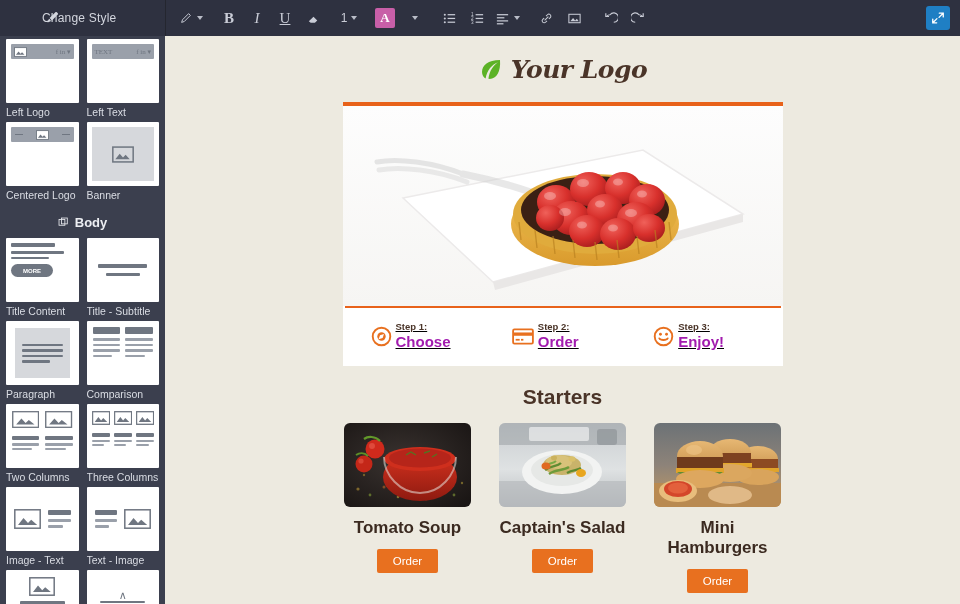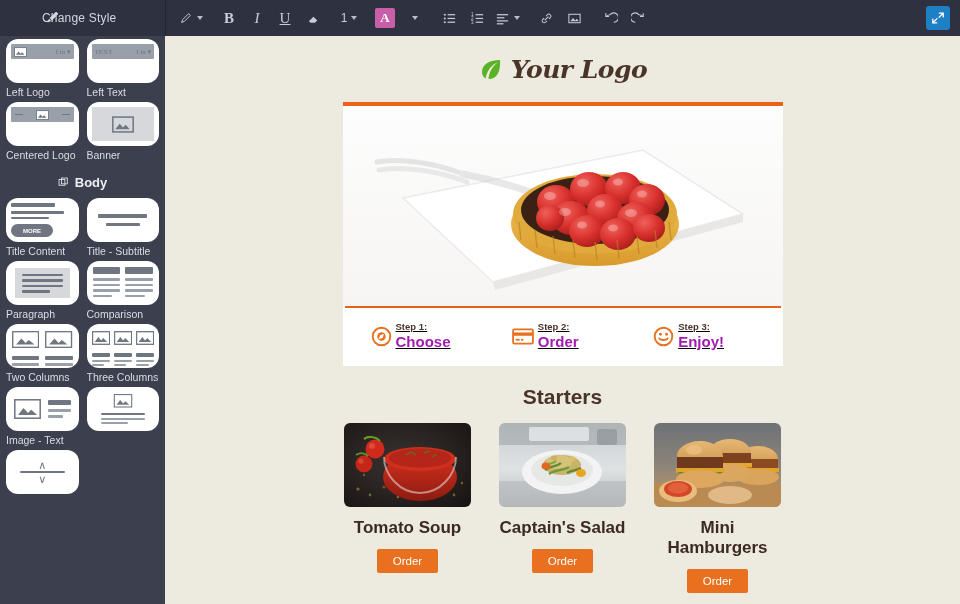--- a/index.html
+++ b/index.html
@@ -92,22 +92,22 @@
     display: flex; flex-wrap: wrap;
     padding: 0 6px; gap: 0;
   }
   .cell {
     width: 76.5px; margin: 3px 0 0 0;
     padding-right: 4px;
     cursor: pointer;
   }
   .cell:nth-child(even) { padding-right: 0; padding-left: 4px; }
   .thumb {
-    width: 100%; height: 44px;
-    background: #fff; border-radius: 12px;
+    width: 100%; height: 64px;
+    background: #fff; border-radius: 1px;
     position: relative; overflow: hidden;
     padding: 5px;
   }
   .cell-lbl {
     color: #dadde4; font-size: 10.5px;
     margin-top: 3px; line-height: 13px;
     white-space: nowrap; overflow: hidden;
   }
   
   .bar { background: #6f7681; border-radius: 1px; }
@@ -472,20 +472,34 @@
           </svg>
         <div style="flex:1;">
           <div class="bar" style="height:4.5px;width:100%;"></div>
           <div class="lbar" style="height:3px;width:100%;margin-top:4px;"></div>
           <div class="lbar" style="height:3px;width:65%;margin-top:3px;"></div>
         </div>
       </div>
       <div class="cell-lbl">Image - Text</div>
     </div>
 
+    <div class="cell">
+      <div class="thumb" style="display:flex;align-items:center;gap:7px;padding:7px 8px;">
+        <div style="flex:1;">
+          <div class="bar" style="height:4.5px;width:100%;"></div>
+          <div class="lbar" style="height:3px;width:100%;margin-top:4px;"></div>
+          <div class="lbar" style="height:3px;width:65%;margin-top:3px;"></div>
+        </div>
+        <svg width="27" height="20" viewBox="0 0 27 20">
+            <rect x="0.8" y="0.8" width="25.4" height="18.4" fill="none" stroke="#6f7681" stroke-width="1.5"></rect>
+            <path d="M4 16l5.5-7 4.5 5 3.2-3.2 6 5.2z" fill="#6f7681"></path>
+          </svg>
+      </div>
+      <div class="cell-lbl">Text - Image</div>
+    </div>
 
     <div class="cell">
       <div class="thumb" style="display:flex;flex-direction:column;align-items:center;padding:7px 14px;">
         <svg width="26" height="19" viewBox="0 0 26 19">
             <rect x="0.8" y="0.8" width="24.4" height="17.4" fill="none" stroke="#6f7681" stroke-width="1.5"></rect>
             <path d="M4 15l5-6.5 4.2 4.8 3-3 5.6 4.7z" fill="#6f7681"></path>
           </svg>
         <div class="bar" style="height:4px;width:100%;margin-top:5px;"></div>
         <div class="lbar" style="height:2.5px;width:100%;margin-top:3px;"></div>
         <div class="lbar" style="height:2.5px;width:62%;margin-top:2px;margin-right:auto;"></div>

